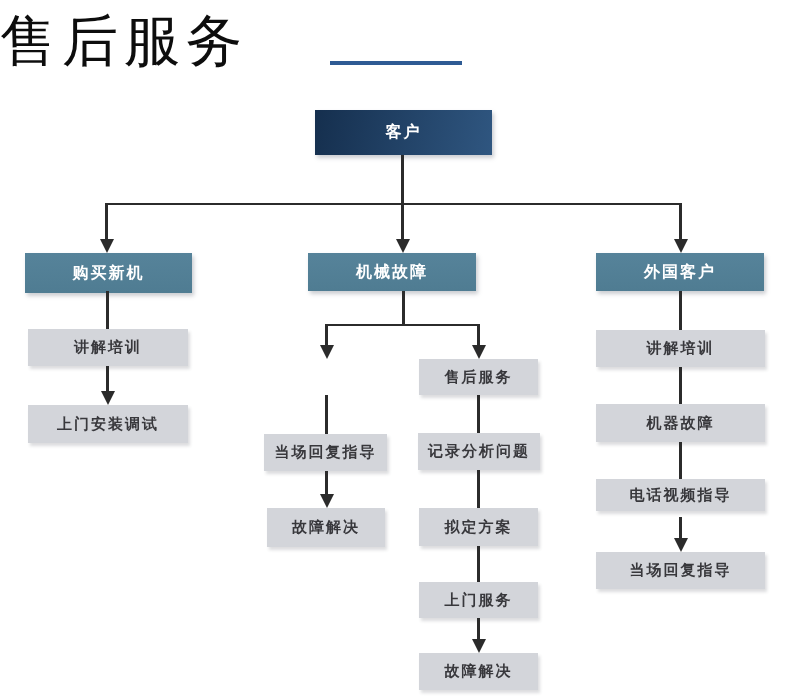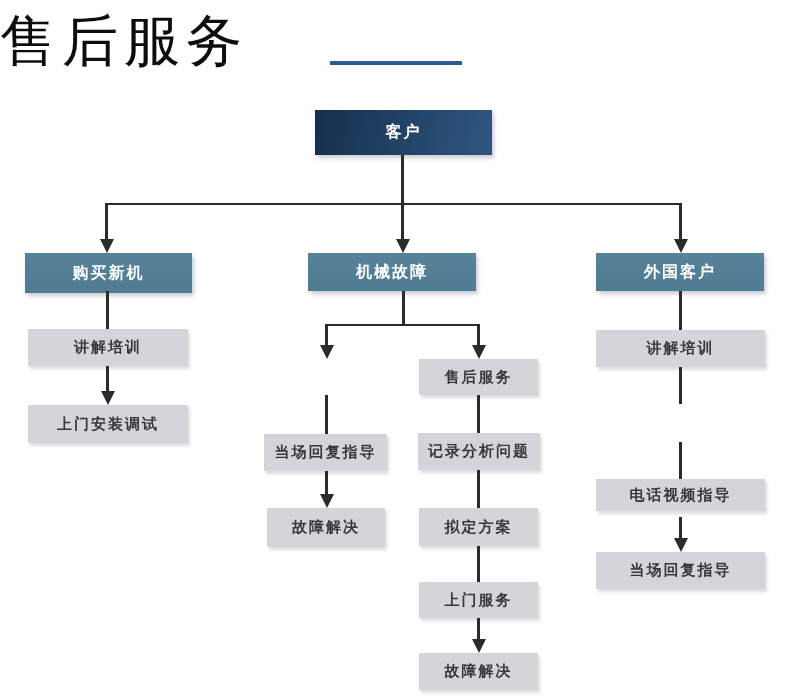--- a/index.html
+++ b/index.html
@@ -141,19 +141,20 @@
   <div class="node gray" id="n-plan">拟定方案</div>
   <div class="vline" style="left:477px;top:546px;height:36px;"></div>
   <div class="node gray" id="n-door-service">上门服务</div>
   <div class="vline" style="left:477px;top:618px;height:22px;"></div>
   <div class="arrowhead" style="left:472px;top:639px;"></div>
   <div class="node gray" id="n-fault-right">故障解决</div>
 
   <div class="vline" style="left:679px;top:291px;height:39px;"></div>
   <div class="node gray" id="n-right-training">讲解培训</div>
   <div class="vline" style="left:679px;top:367px;height:37px;"></div>
+  <div class="node gray" id="n-right-failure">机器故障</div>
   <div class="vline" style="left:679px;top:442px;height:37px;"></div>
   <div class="node gray" id="n-phone-video">电话视频指导</div>
   <div class="vline" style="left:679px;top:517px;height:22px;"></div>
   <div class="arrowhead" style="left:674px;top:538px;"></div>
   <div class="node gray" id="n-conditional">当场回复指导</div>
 
 </div>
 
 </body></html>

